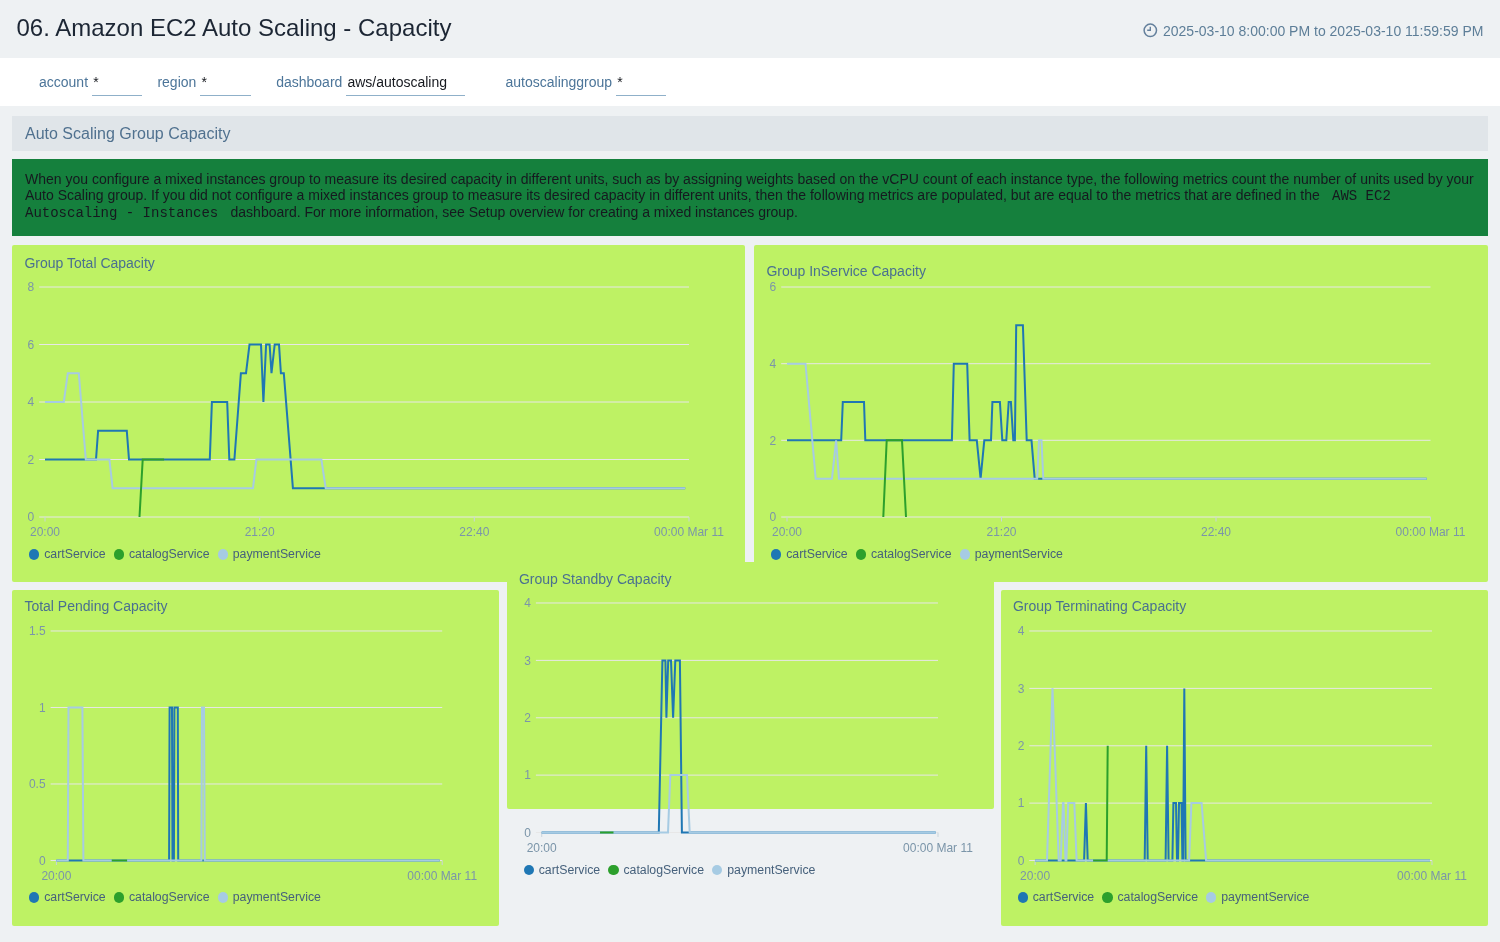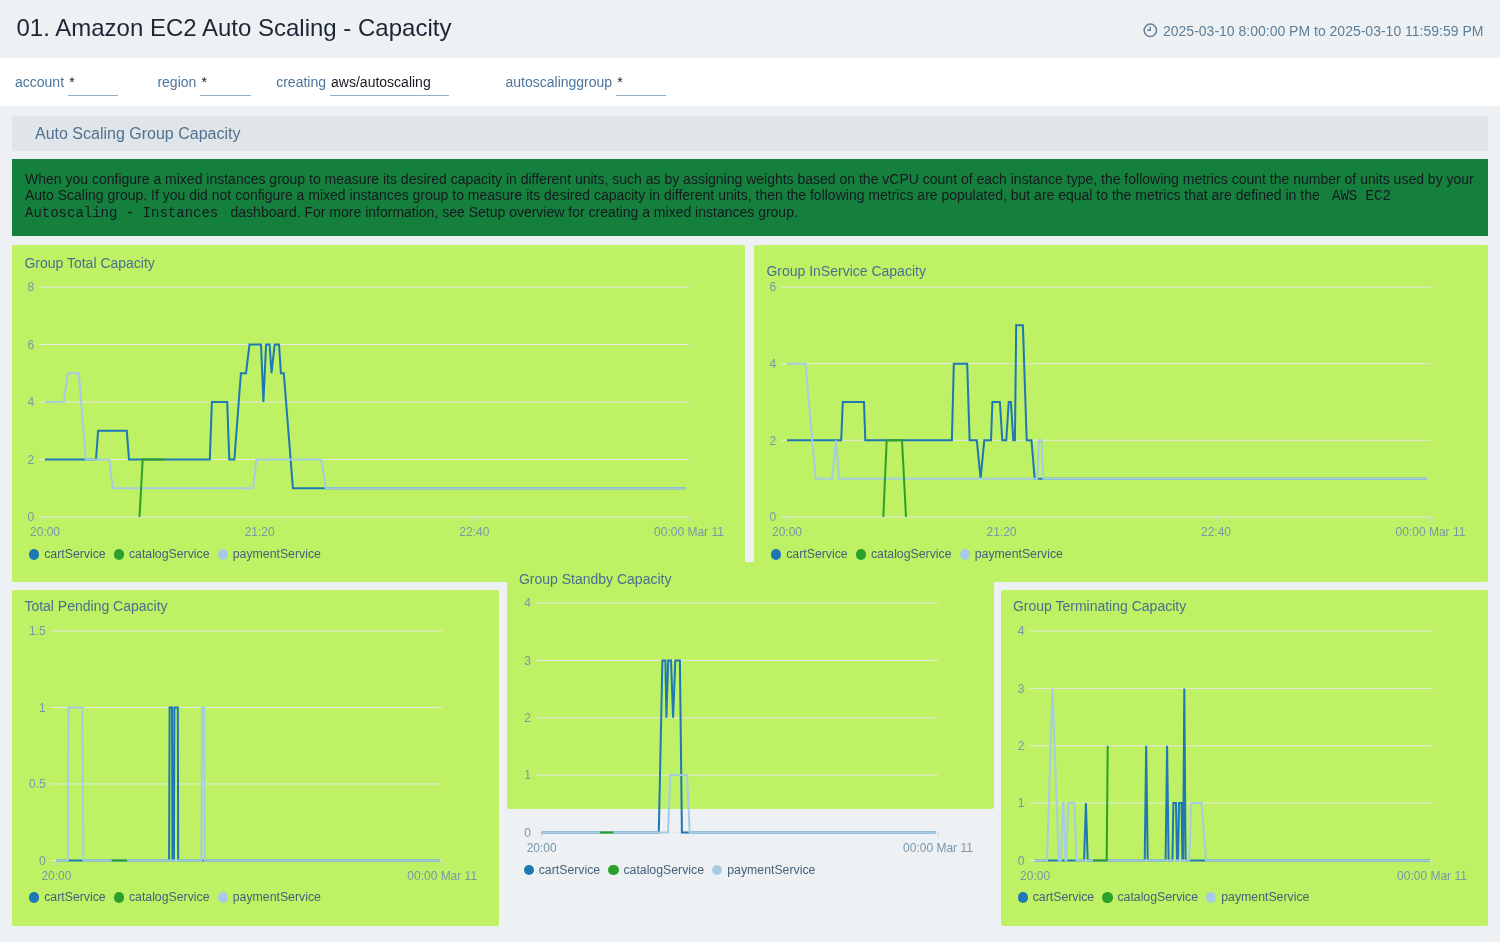--- a/index.html
+++ b/index.html
@@ -3,42 +3,42 @@
 <style>
 * { margin:0; padding:0; box-sizing:border-box; }
 html,body { width:1500px; height:942px; background:#eef1f3; font-family:"Liberation Sans", sans-serif; position:relative; overflow:hidden; }
 .h1 { position:absolute; left:16.5px; top:16.3px; font-size:24px; line-height:24px; color:#1c2634; }
 .daterange { position:absolute; left:1163px; top:22.5px; font-size:14px; line-height:16px; color:#5d7e98; white-space:nowrap; }
 .clock { position:absolute; left:1143.3px; top:22.6px; }
 .filterbar { position:absolute; left:0; top:58px; width:1500px; height:48px; background:#fff; }
 .fitem { position:absolute; top:74px; font-size:14px; line-height:16px; white-space:nowrap; }
 .flabel { color:#4c7599; }
 .fval { color:#16191f; border-bottom:1px solid #8fb0c9; padding:0 0 6px 1.2px; display:inline-block; height:22px; }
-.sech { position:absolute; left:12px; top:116px; width:1476px; height:35px; background:#e0e5e9; color:#50718f; font-size:16px; line-height:35px; padding-left:23px; }
+.sech { position:absolute; left:12px; top:116px; width:1476px; height:35px; background:#e0e5e9; color:#50718f; font-size:16px; line-height:35px; padding-left:13px; }
 .desc { position:absolute; left:12px; top:158.5px; width:1476px; height:77.5px; background:#15803d; color:#16191f; font-size:14px; line-height:16.2px; padding:12.2px 13px 0 13px; }
 .desc .mono { font-family:"Liberation Mono", monospace; font-size:14px;margin-top:12px; }
 .desc .lnk { }
 .card { position:absolute; background:#bef264; border-radius:2px; }
 .ctitle { position:absolute; left:12.4px; font-size:14px; line-height:16px; color:#4a7090; }
 .card svg { position:absolute; left:0; top:0; }
 .legend { position:absolute; left:17px; font-size:12.3px; line-height:16px; color:#46617c; white-space:nowrap; }
 .legend .dot { display:inline-block; width:10.4px; height:10.4px; border-radius:50%; vertical-align:-1.4px; margin-right:4.8px; }
 .legend .d2 { margin-left:8px; }
 </style></head>
 <body>
-<div class="h1">01. Amazon EC2 Auto Scaling - Capacity</div>
+<div class="h1">06. Amazon EC2 Auto Scaling - Capacity</div>
 <svg class="clock" width="15" height="15" viewBox="0 0 15 15">
     <circle cx="7.3" cy="7.3" r="6.2" fill="none" stroke="#64809c" stroke-width="1.5"></circle>
     <path d="M7.3 3.8 L7.3 7.3 L4.2 7.3" fill="none" stroke="#64809c" stroke-width="1.4"></path>
   </svg>
 <div class="daterange">2025-03-10 8:00:00 PM to 2025-03-10 11:59:59 PM</div>
 <div class="filterbar"></div>
-<div class="fitem" style="left:15px"><span class="flabel">account </span><span class="fval" style="width:50.3px">*</span></div>
+<div class="fitem" style="left:39px"><span class="flabel">account </span><span class="fval" style="width:50.3px">*</span></div>
 <div class="fitem" style="left:157.4px"><span class="flabel">region </span><span class="fval" style="width:50.3px">*</span></div>
-<div class="fitem" style="left:276.2px"><span class="flabel">creating </span><span class="fval" style="width:119px">aws/autoscaling</span></div>
+<div class="fitem" style="left:276.2px"><span class="flabel">dashboard </span><span class="fval" style="width:119px">aws/autoscaling</span></div>
 <div class="fitem" style="left:505.5px"><span class="flabel">autoscalinggroup </span><span class="fval" style="width:50.3px">*</span></div>
 <div class="sech">Auto Scaling Group Capacity</div>
 <div class="desc">When you configure a mixed instances group to measure its desired capacity in different units, such as by assigning weights based on the vCPU count of each instance type, the following metrics count the number of units used by your<br>Auto Scaling group. If you did not configure a mixed instances group to measure its desired capacity in different units, then the following metrics are populated, but are equal to the metrics that are defined in the <span class="mono">&nbsp;AWS EC2</span><br><span class="mono">Autoscaling - Instances&nbsp;</span> dashboard. For more information, see <span class="lnk">Setup overview for creating a mixed instances group.</span></div>
 <div class="card" style="left:12px;top:245.3px;width:733px;height:336.7px">
     <div class="ctitle" style="top:9.3px">Group Total Capacity</div>
     <svg width="733" height="336" viewBox="0 0 733 336" xmlns="http://www.w3.org/2000/svg">
       <line x1="27.2" y1="42.0" x2="677.0" y2="42.0" stroke="#e7e7e7" stroke-width="1"></line>
       <text x="22.2" y="46.3" text-anchor="end" font-size="12" fill="#7b95a9">8</text>
       <line x1="27.2" y1="99.5" x2="677.0" y2="99.5" stroke="#e7e7e7" stroke-width="1"></line>
       <text x="22.2" y="103.8" text-anchor="end" font-size="12" fill="#7b95a9">6</text>

